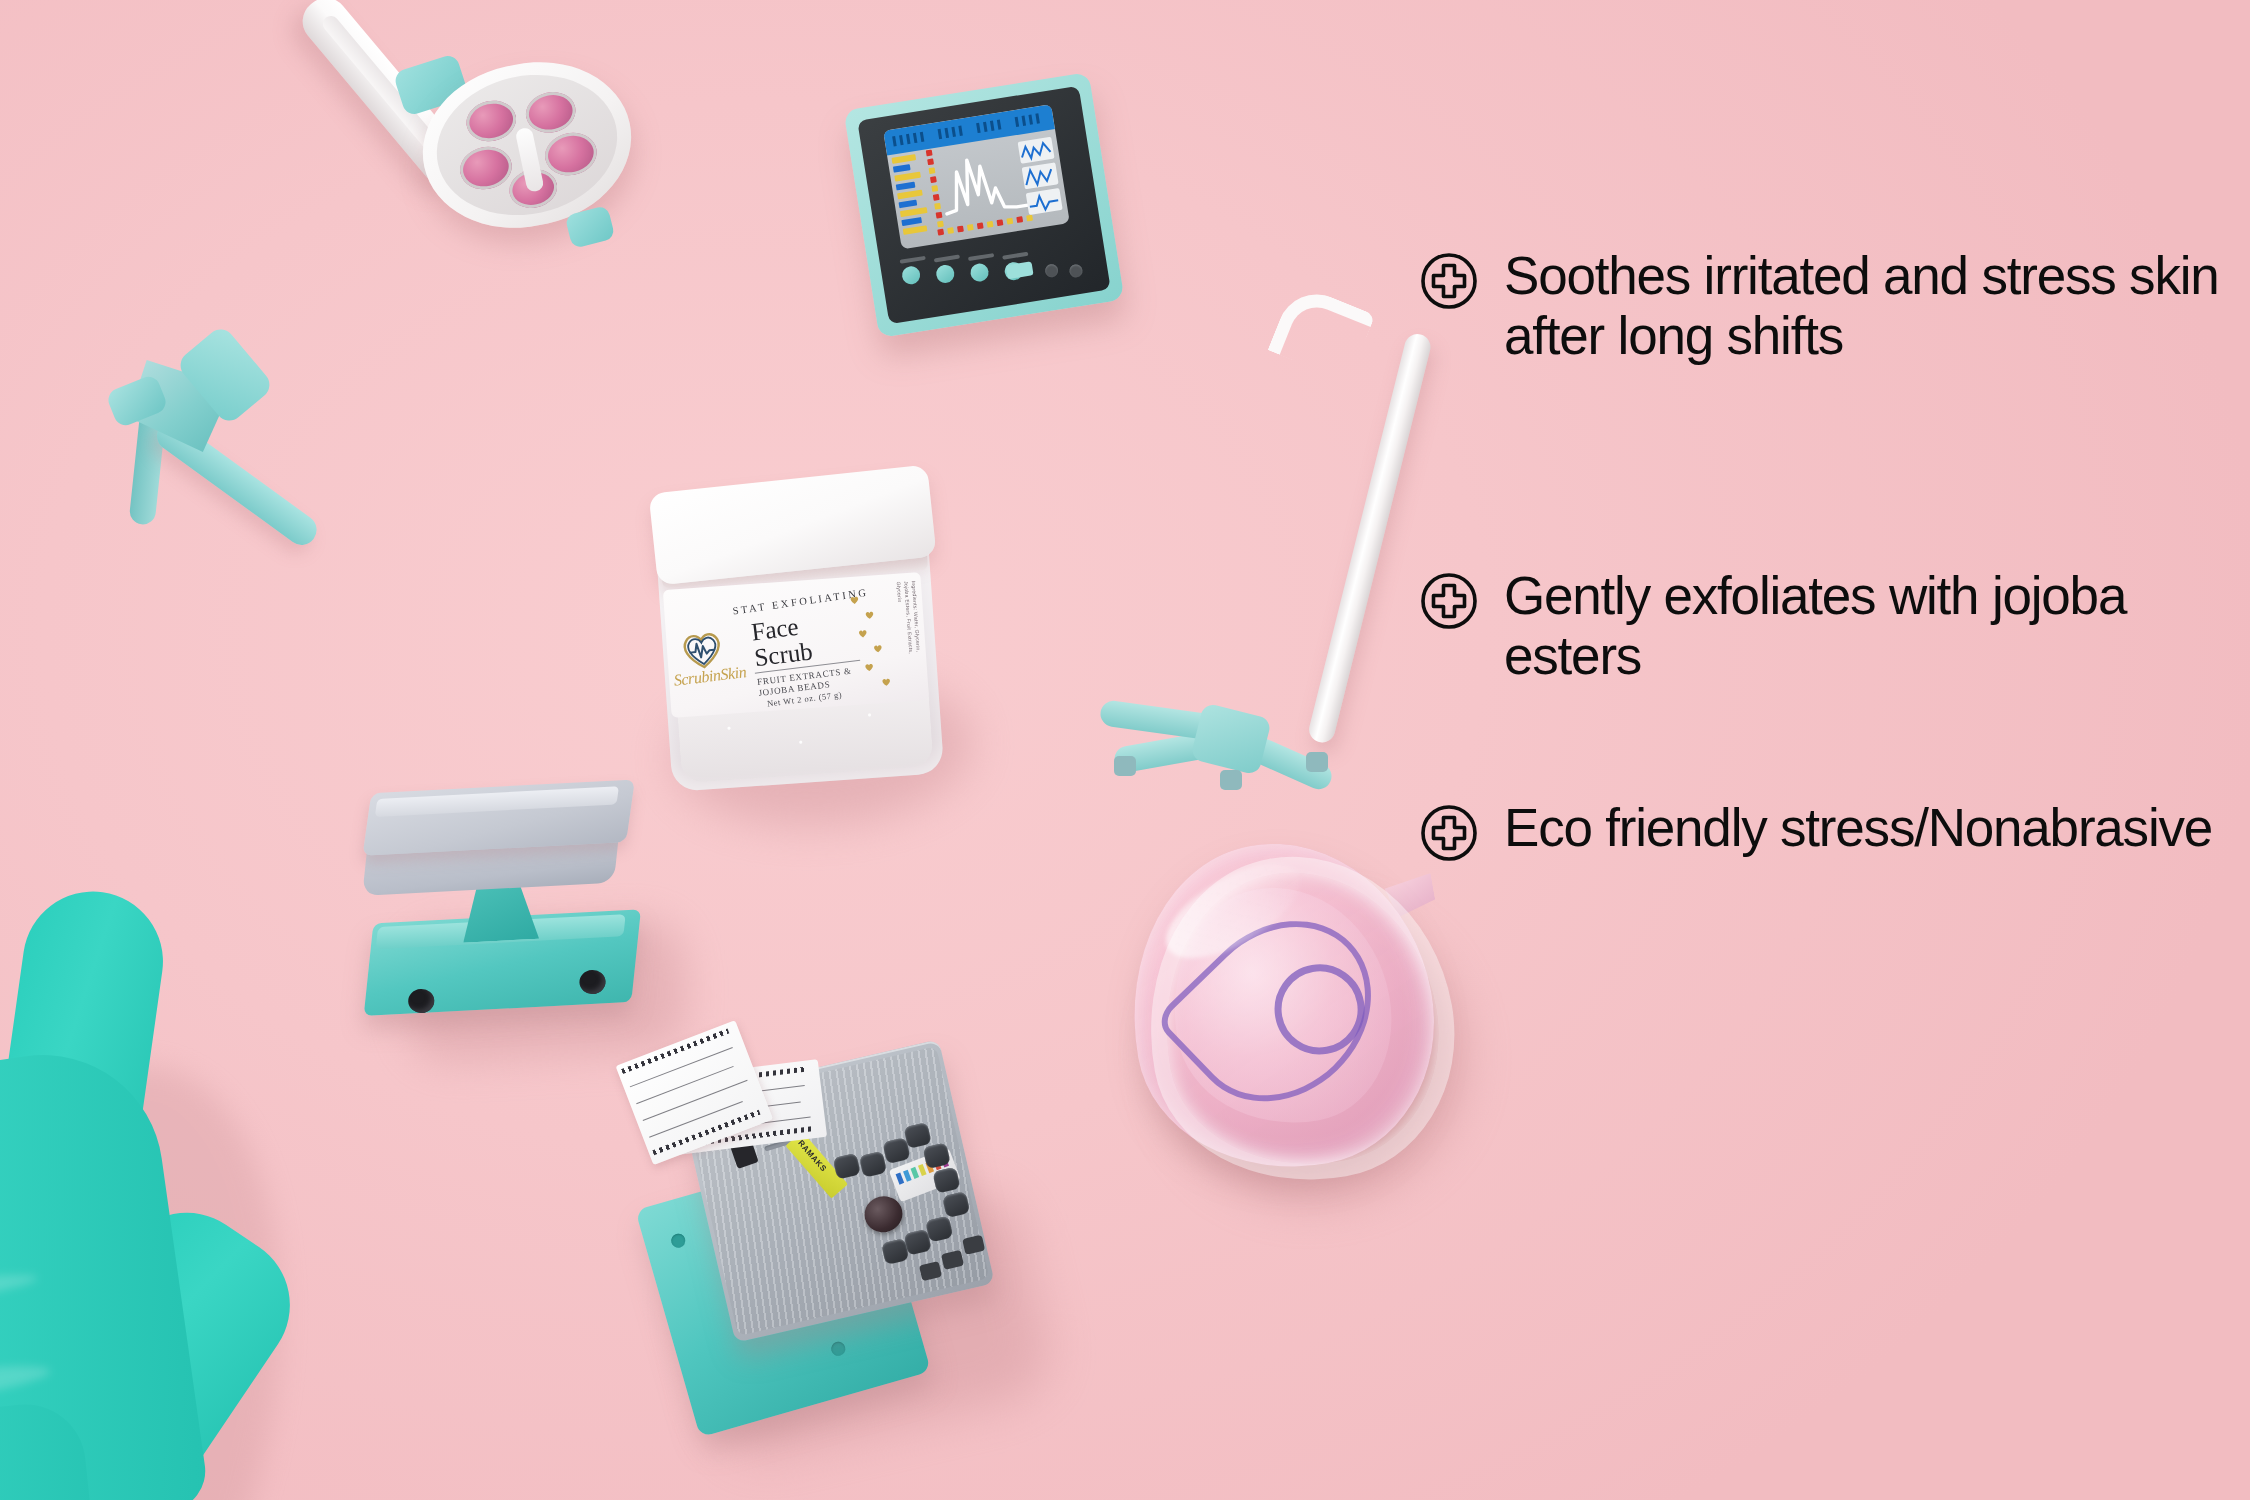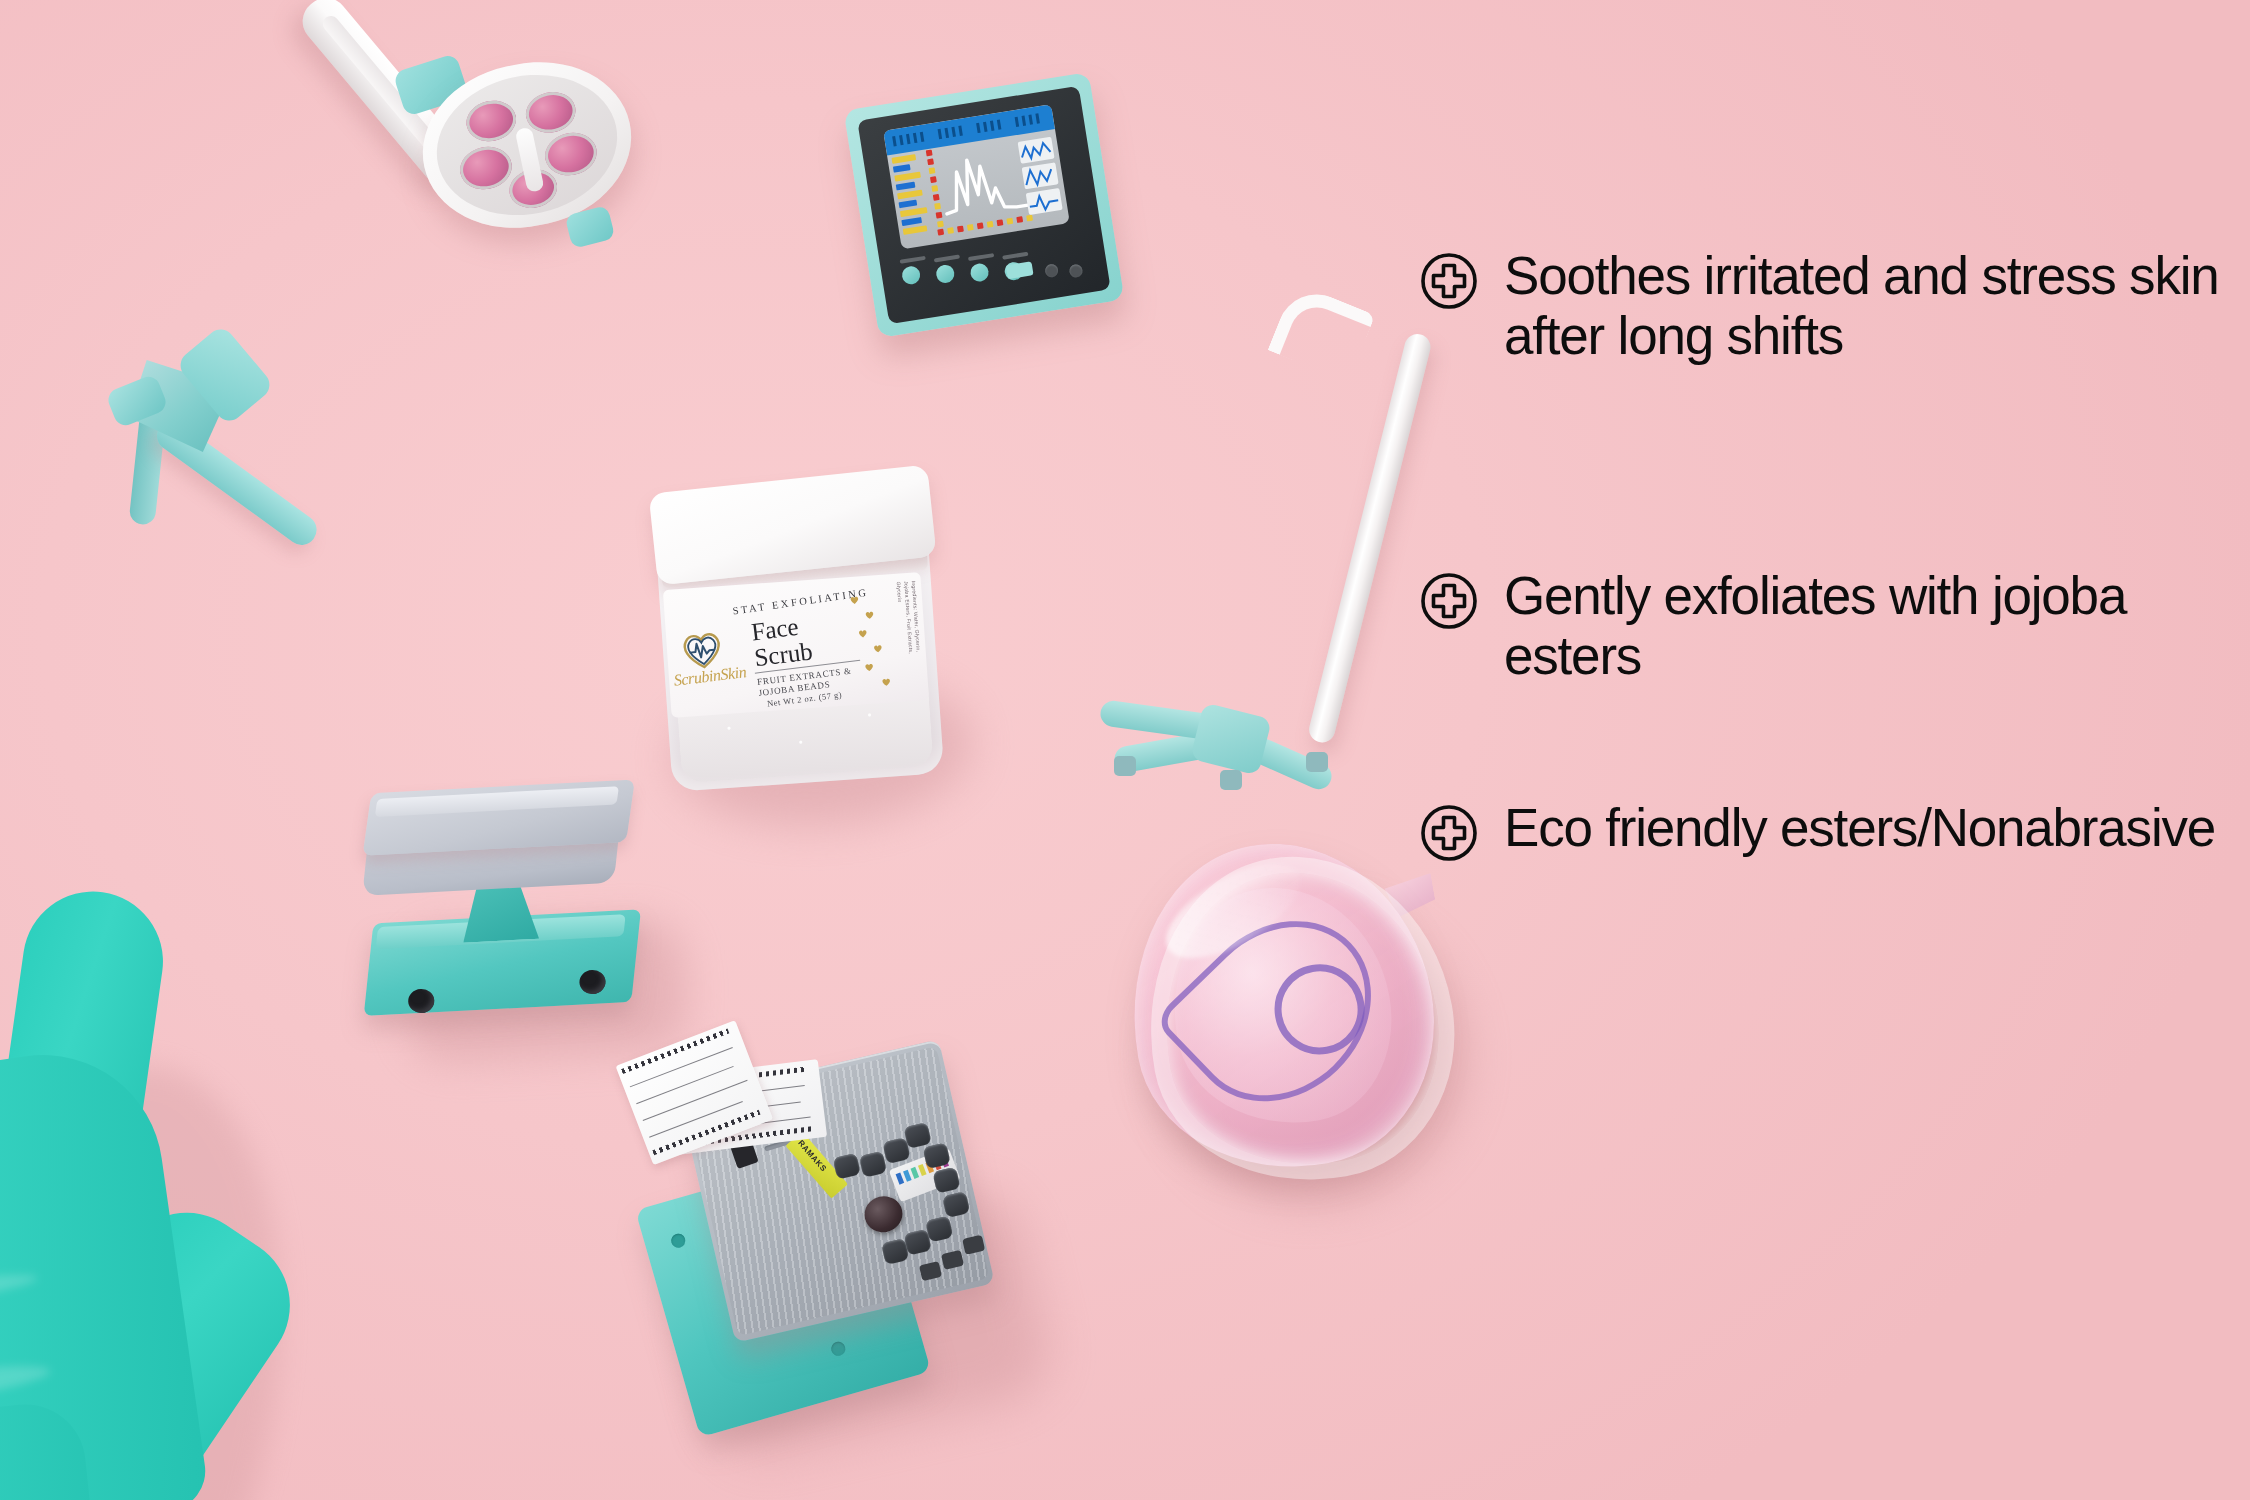--- a/index.html
+++ b/index.html
@@ -689,17 +689,17 @@
         <path d="M23.5 13.5 h11 v10 h10 v11 h-10 v10 h-11 v-10 h-10 v-11 h10 z" fill="none" stroke="#0d0d0d" stroke-width="3.6" stroke-linejoin="round"></path>
       </svg>
       <div class="bullet-text">Gently exfoliates with jojoba esters</div>
     </div>
 
     <div class="bullet" id="bullet-2">
       <svg class="bullet-icon" viewBox="0 0 58 58">
         <circle cx="29" cy="29" r="26" fill="none" stroke="#0d0d0d" stroke-width="3.6"></circle>
         <path d="M23.5 13.5 h11 v10 h10 v11 h-10 v10 h-11 v-10 h-10 v-11 h10 z" fill="none" stroke="#0d0d0d" stroke-width="3.6" stroke-linejoin="round"></path>
       </svg>
-      <div class="bullet-text">Eco friendly esters/Nonabrasive</div>
+      <div class="bullet-text">Eco friendly stress/Nonabrasive</div>
     </div>
   </div>
 
 </div>
 
 </body></html>

